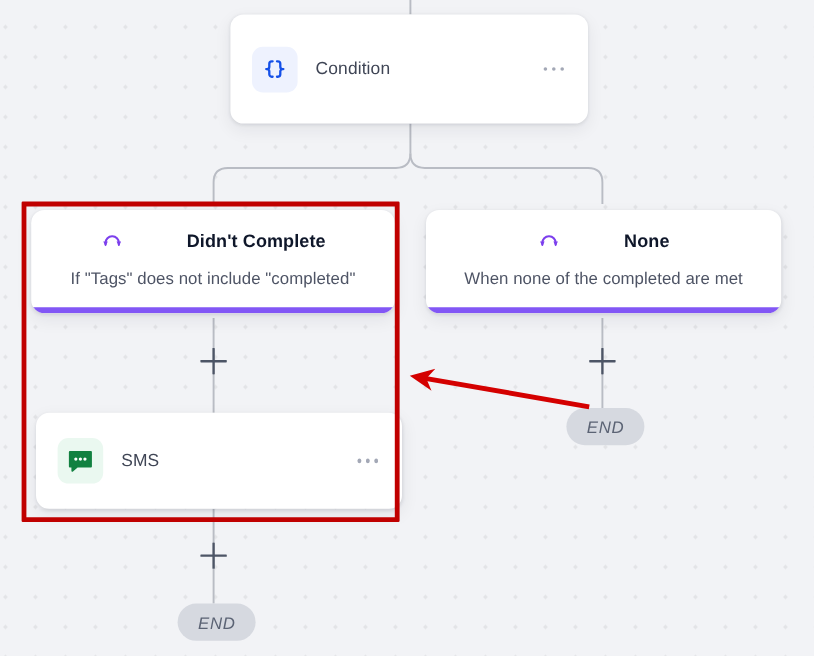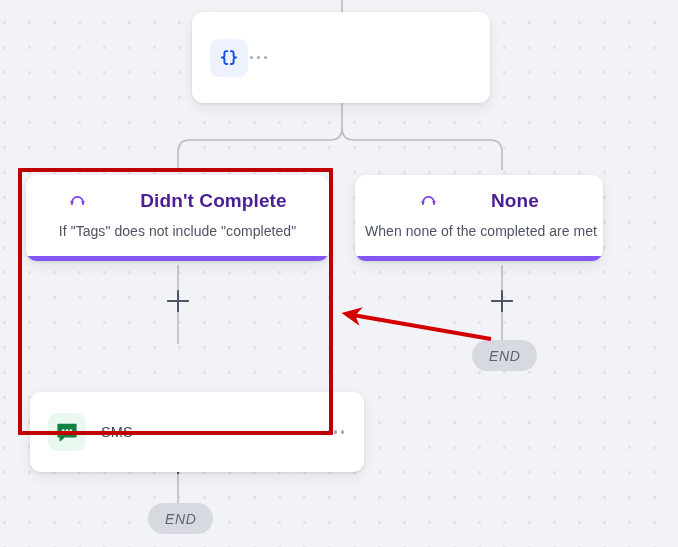--- a/index.html
+++ b/index.html
@@ -98,23 +98,23 @@
     padding-top: 14px;
     overflow: hidden;
   }
   .branch-head {
     display: flex;
     align-items: center;
     justify-content: center;
     gap: 6px;
   }
   .branch-label {
-    font-size: 19px;
+    font-size: 15px;
     font-weight: bold;
-    color: #4c1d95;
+    color: #0f172a;
     letter-spacing: 0.1px;
     margin-left: 47px;
   }
   .branch-desc {
     margin-top: 11px;
     font-size: 14px;
     color: #4e5465;
     letter-spacing: 0.05px;
     padding: 0 10px;
     white-space: nowrap;
@@ -217,20 +217,21 @@
     <div class="node-icon condition">
       <svg width="22" height="22" viewBox="0 0 24 24" aria-hidden="true">
         <g fill="none" stroke="#1450e8" stroke-width="2.1" stroke-linecap="round" stroke-linejoin="round">
           <path d="M10 4.5H9.2A2.2 2.2 0 0 0 7 6.7v2.6a2.2 2.2 0 0 1-2.2 2.2h-.6
                    h.6A2.2 2.2 0 0 1 7 13.7v2.6a2.2 2.2 0 0 0 2.2 2.2H10"></path>
           <path d="M14 4.5h.8A2.2 2.2 0 0 1 17 6.7v2.6a2.2 2.2 0 0 0 2.2 2.2h.6
                    h-.6A2.2 2.2 0 0 0 17 13.7v2.6a2.2 2.2 0 0 1-2.2 2.2H14"></path>
         </g>
       </svg>
     </div>
+    <div class="node-title">Condition</div>
     <div class="kebab">
       <i></i>
         <i></i>
         <i></i>
     </div>
   </div>
 
   <div class="card branch-node" style="left:26px; top:175px; width:303px; height:86px;">
     <div class="branch-head">
       <span>
@@ -241,42 +242,42 @@
           <path d="M5 20.4 2.6 15.6h4.8z" fill="#7c3fed"></path>
           <path d="M19 20.4l-2.4-4.8h4.8z" fill="#7c3fed"></path>
         </svg>
       </span>
       <span class="branch-label">Didn't Complete</span>
     </div>
     <div class="branch-desc">If "Tags" does not include "completed"</div>
     <div class="branch-bar"></div>
   </div>
 
-  <div class="card branch-node" style="left:355px; top:175px; width:248px; height:86px;">
+  <div class="card branch-node" style="left:355px; top:175px; width:296px; height:86px;">
     <div class="branch-head">
       <span>
         <svg width="19" height="19" viewBox="0 0 24 24" aria-hidden="true">
           <g fill="none" stroke="#7c3fed" stroke-width="2.2" stroke-linecap="round" stroke-linejoin="round">
             <path d="M5 19v-2.2A6.8 6.8 0 0 1 11.8 10h.4A6.8 6.8 0 0 1 19 16.8V19"></path>
           </g>
           <path d="M5 20.4 2.6 15.6h4.8z" fill="#7c3fed"></path>
           <path d="M19 20.4l-2.4-4.8h4.8z" fill="#7c3fed"></path>
         </svg>
       </span>
       <span class="branch-label">None</span>
     </div>
     <div class="branch-desc">When none of the completed are met</div>
     <div class="branch-bar"></div>
   </div>
 
   <div class="plus" style="left:167px; top:290px;"></div>
   <div class="plus" style="left:491px; top:290px;"></div>
   <div class="plus" style="left:167px; top:452px;"></div>
 
-  <div class="card action-node" style="left:30px; top:344px; width:334px; height:80px;margin-top:48px;">
+  <div class="card action-node" style="left:30px; top:344px; width:305px; height:80px;">
     <div class="node-icon sms">
       <svg width="24" height="24" viewBox="0 0 24 24" aria-hidden="true">
         <path d="M3.2 4.6h17.6v12.1H9.4l-4.1 3.6v-3.6H3.2z" fill="#128141" stroke="#128141" stroke-width="1.6" stroke-linejoin="round"></path>
         <circle cx="8.2" cy="10.6" r="1.35" fill="#ffffff"></circle>
         <circle cx="12.0" cy="10.6" r="1.35" fill="#ffffff"></circle>
         <circle cx="15.8" cy="10.6" r="1.35" fill="#ffffff"></circle>
       </svg>
     </div>
     <div class="node-title">SMS</div>
     <div class="kebab">

